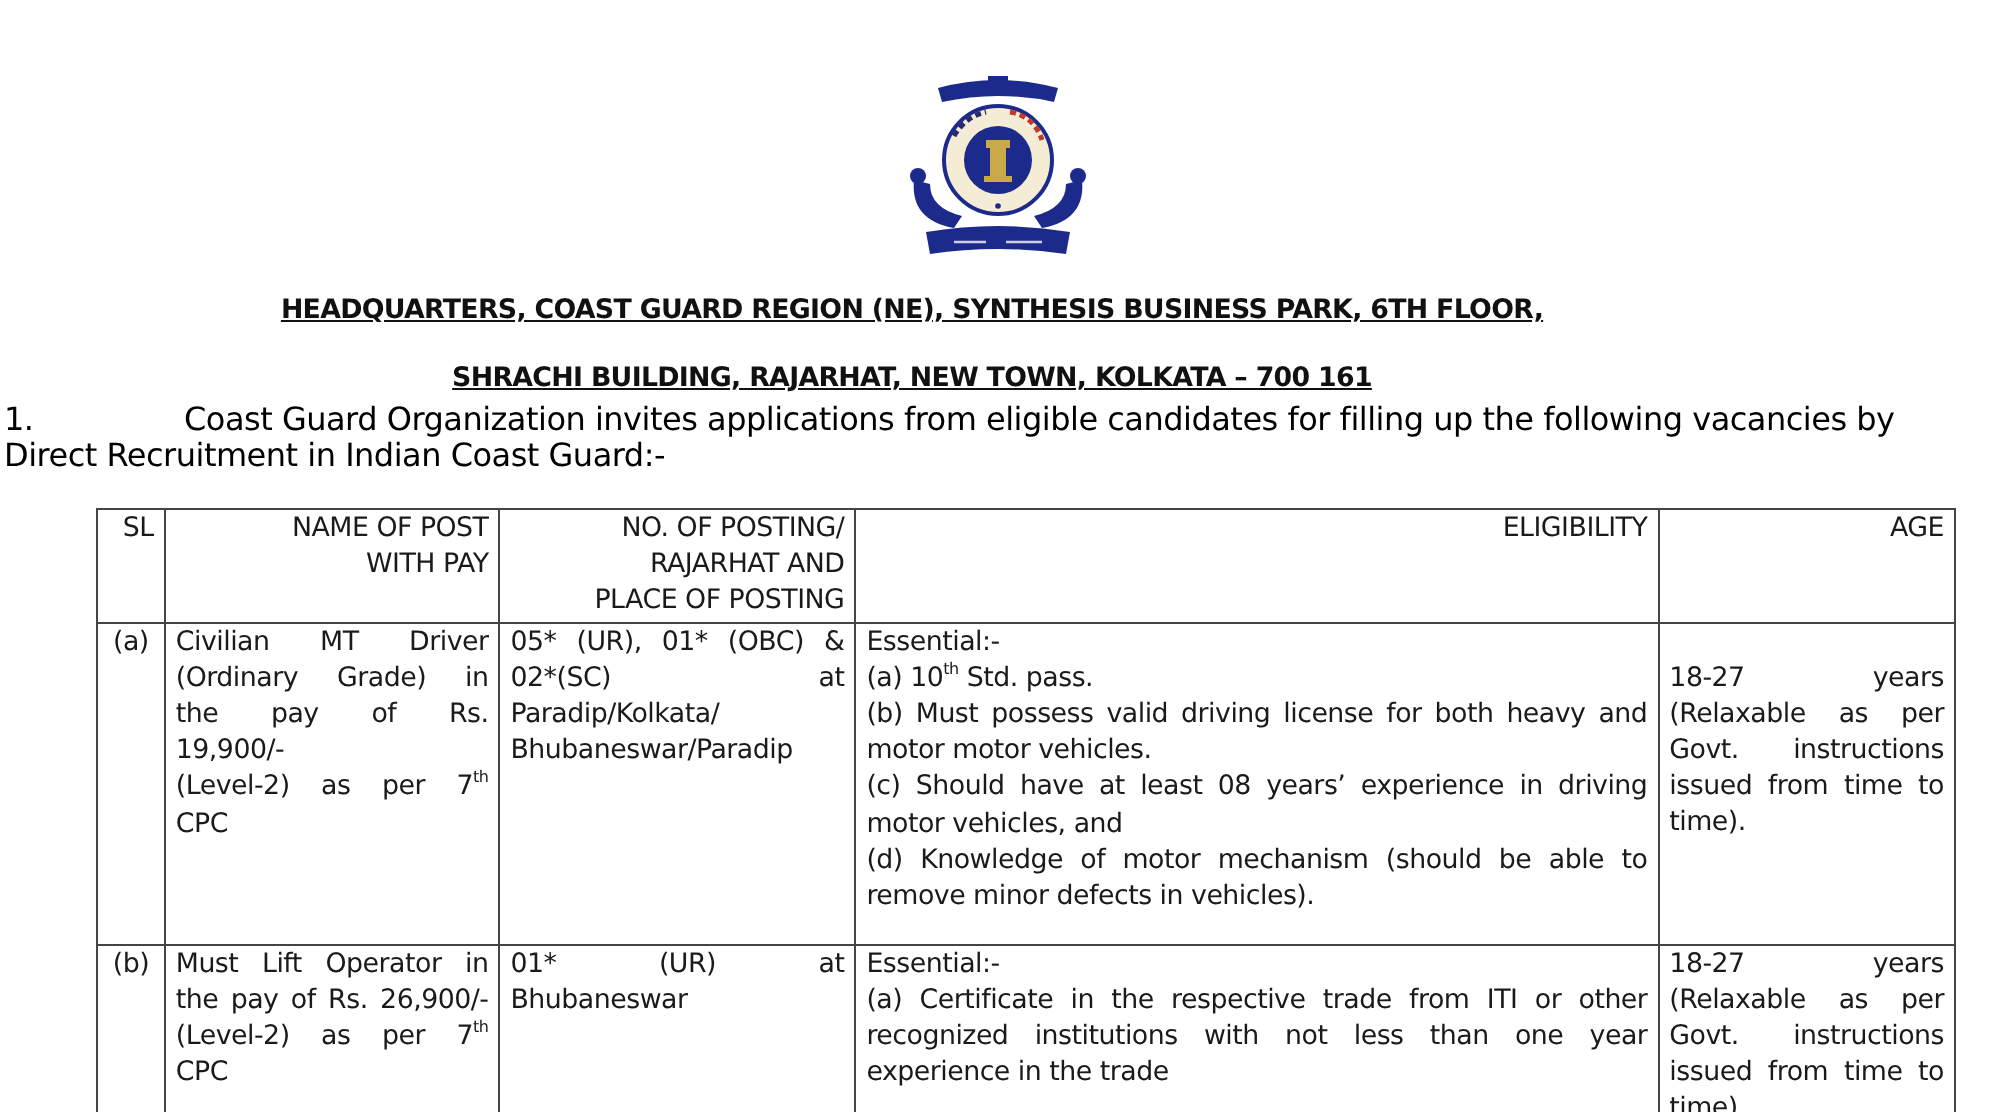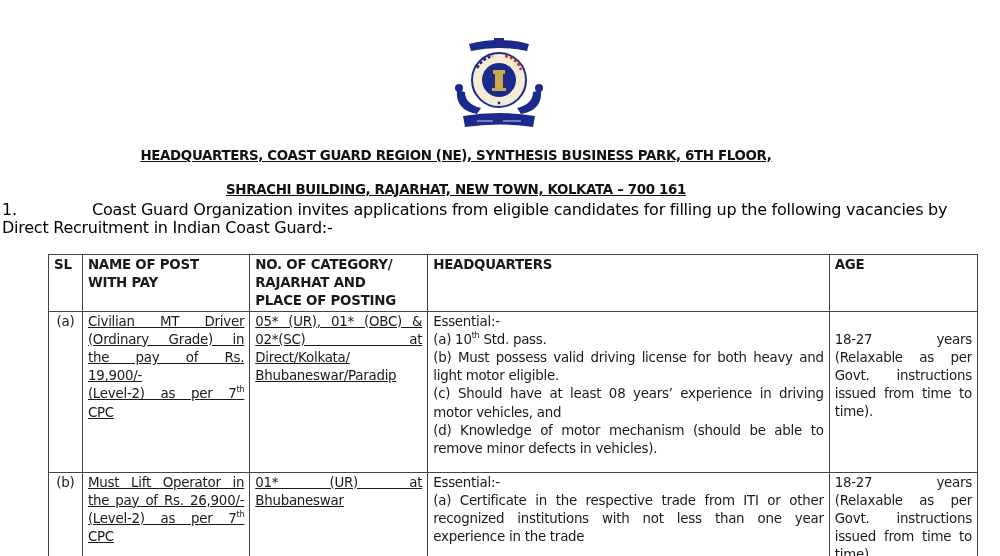--- a/index.html
+++ b/index.html
@@ -23,29 +23,29 @@
   .intro .num { display: inline-block; width: 90px; }
   table.vac {
     position: absolute; left: 48px; top: 254px;
     border-collapse: collapse; table-layout: fixed; width: 930px;
     font-size: 13.4px; line-height: 18.2px; color: #1a1a1a;
   }
   table.vac td, table.vac th {
     border: 1.3px solid #444; vertical-align: top; padding: 1px 5px 0 5px;
     letter-spacing: -0.25px;
   }
-  table.vac th { font-weight: bold; text-align: left; height: 52px; padding-top: 1px; }
+  table.vac th { font-weight: normal; text-align: right; height: 52px; padding-top: 1px; }
   .c-sl { width: 32px; }
   .c-name { width: 158px; }
   .c-vac { width: 168px; }
   .c-elig { width: 379px; }
   .c-age { width: 140px; }
   td.sl { text-align: center; }
   .just { text-align: justify; text-align-last: left; }
-  .j-lines span { display: block; text-align: justify; text-align-last: justify; text-decoration: underline; }
+  .j-lines span { display: block; text-align: justify; text-align-last: justify; }
   .j-lines span.last { text-align-last: left; }
   .ess { font-weight: normal; }
   sup { font-size: 8px; line-height: 0; vertical-align: 6px; }
   .age-cell { padding-top: 19px !important; }
   tr.row-a td { height: 141px; }
 </style>
 </head>
 <body>
 
 <svg class="emblem" viewBox="0 0 104 96">
@@ -81,52 +81,52 @@
       <col class="c-age">
   </colgroup>
   <tbody>
       <tr>
     <th>SL</th>
     <th>
       <div>NAME OF POST</div>
       <div>WITH PAY</div>
     </th>
     <th>
-      <div>NO. OF CATEGORY/</div>
+      <div>NO. OF POSTING/</div>
       <div>RAJARHAT AND</div>
       <div>PLACE OF POSTING</div>
     </th>
-    <th>HEADQUARTERS</th>
+    <th>ELIGIBILITY</th>
     <th>AGE</th>
   </tr>
 
   <tr class="row-a">
     <td class="sl">(a)</td>
     <td>
       <div class="j-lines">
         <span>Civilian MT Driver</span>
         <span>(Ordinary Grade) in</span>
         <span>the pay of Rs.</span>
         <span class="last">19,900/-</span>
         <span><b style="font-weight:normal">(Level-2) as per 7</b><sup>th</sup></span>
         <span class="last">CPC</span>
       </div>
     </td>
     <td>
       <div class="j-lines">
         <span>05* (UR), 01* (OBC) &amp;</span>
         <span>02*(SC) at</span>
-        <span class="last">Direct/Kolkata/</span>
+        <span class="last">Paradip/Kolkata/</span>
         <span class="last">Bhubaneswar/Paradip</span>
       </div>
     </td>
     <td>
       <div class="ess">Essential:-</div>
       <div class="just"><span>(a)  10</span><sup>th</sup><span> Std. pass.</span></div>
-      <div class="just">(b)  Must possess valid driving license for both heavy and light motor eligible.</div>
+      <div class="just">(b)  Must possess valid driving license for both heavy and motor motor vehicles.</div>
       <div class="just">(c)  Should have at least 08 years’ experience in driving motor vehicles, and</div>
       <div class="just">(d)  Knowledge of motor mechanism (should be able to remove minor defects in vehicles).</div>
     </td>
     <td class="age-cell just">18-27 years (Relaxable as per Govt. instructions issued from time to time).</td>
   </tr>
 
   <tr class="row-b">
     <td class="sl">(b)</td>
     <td>
       <div class="j-lines">

